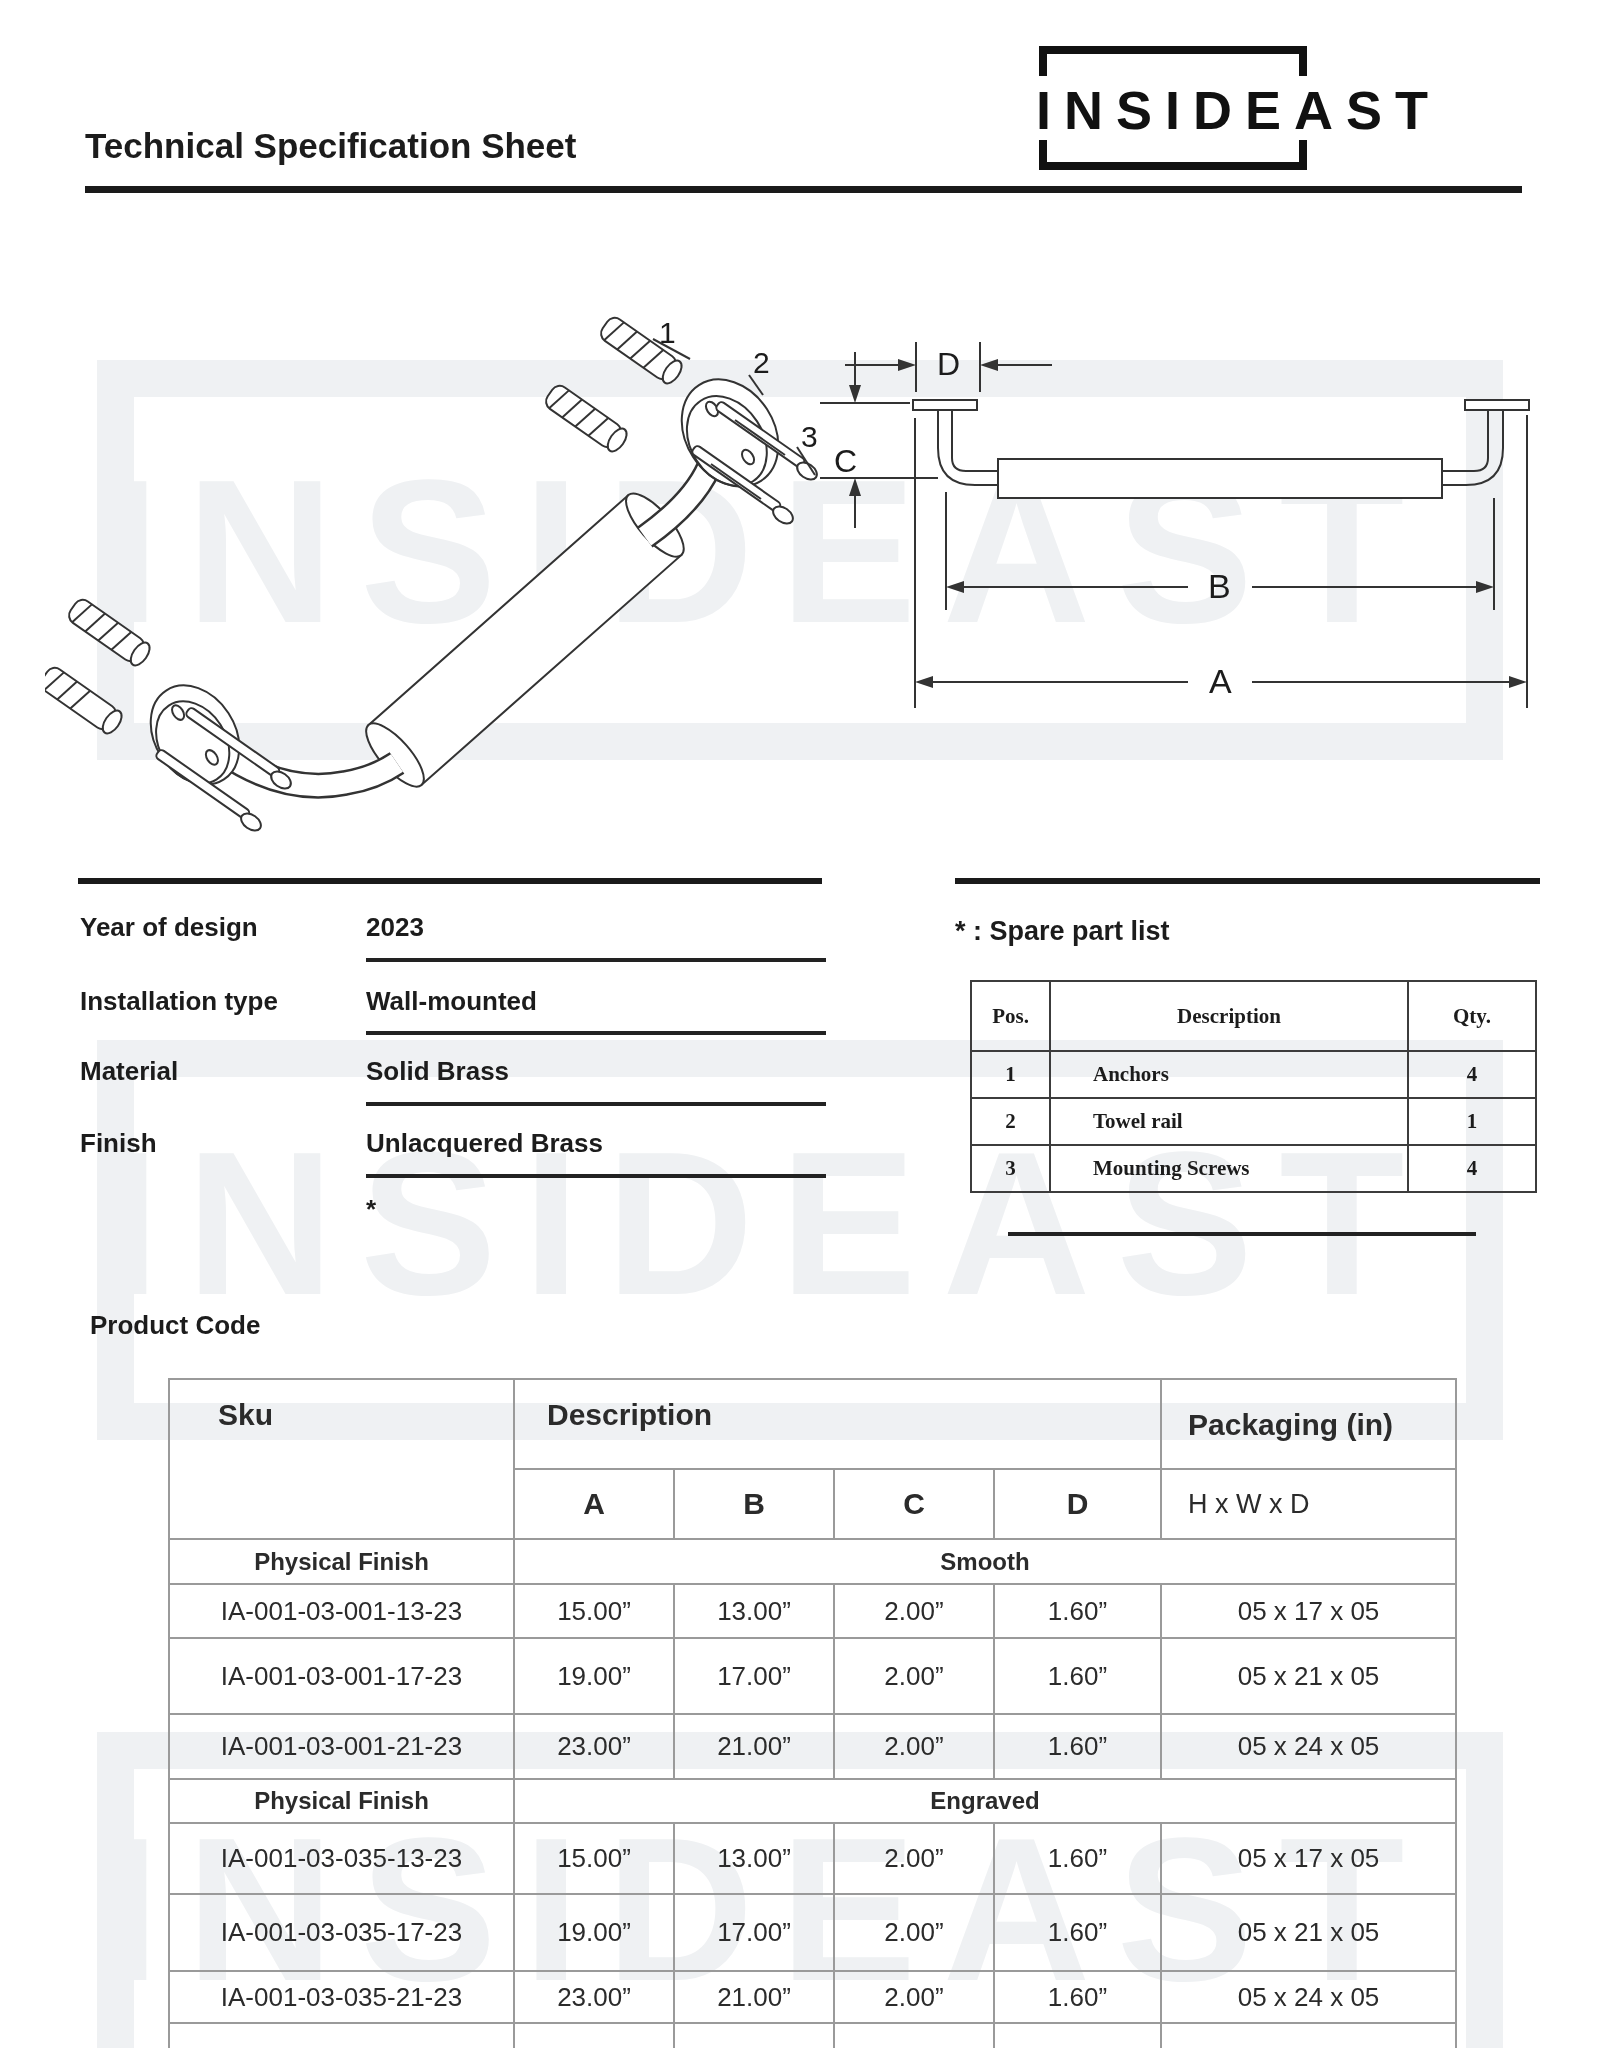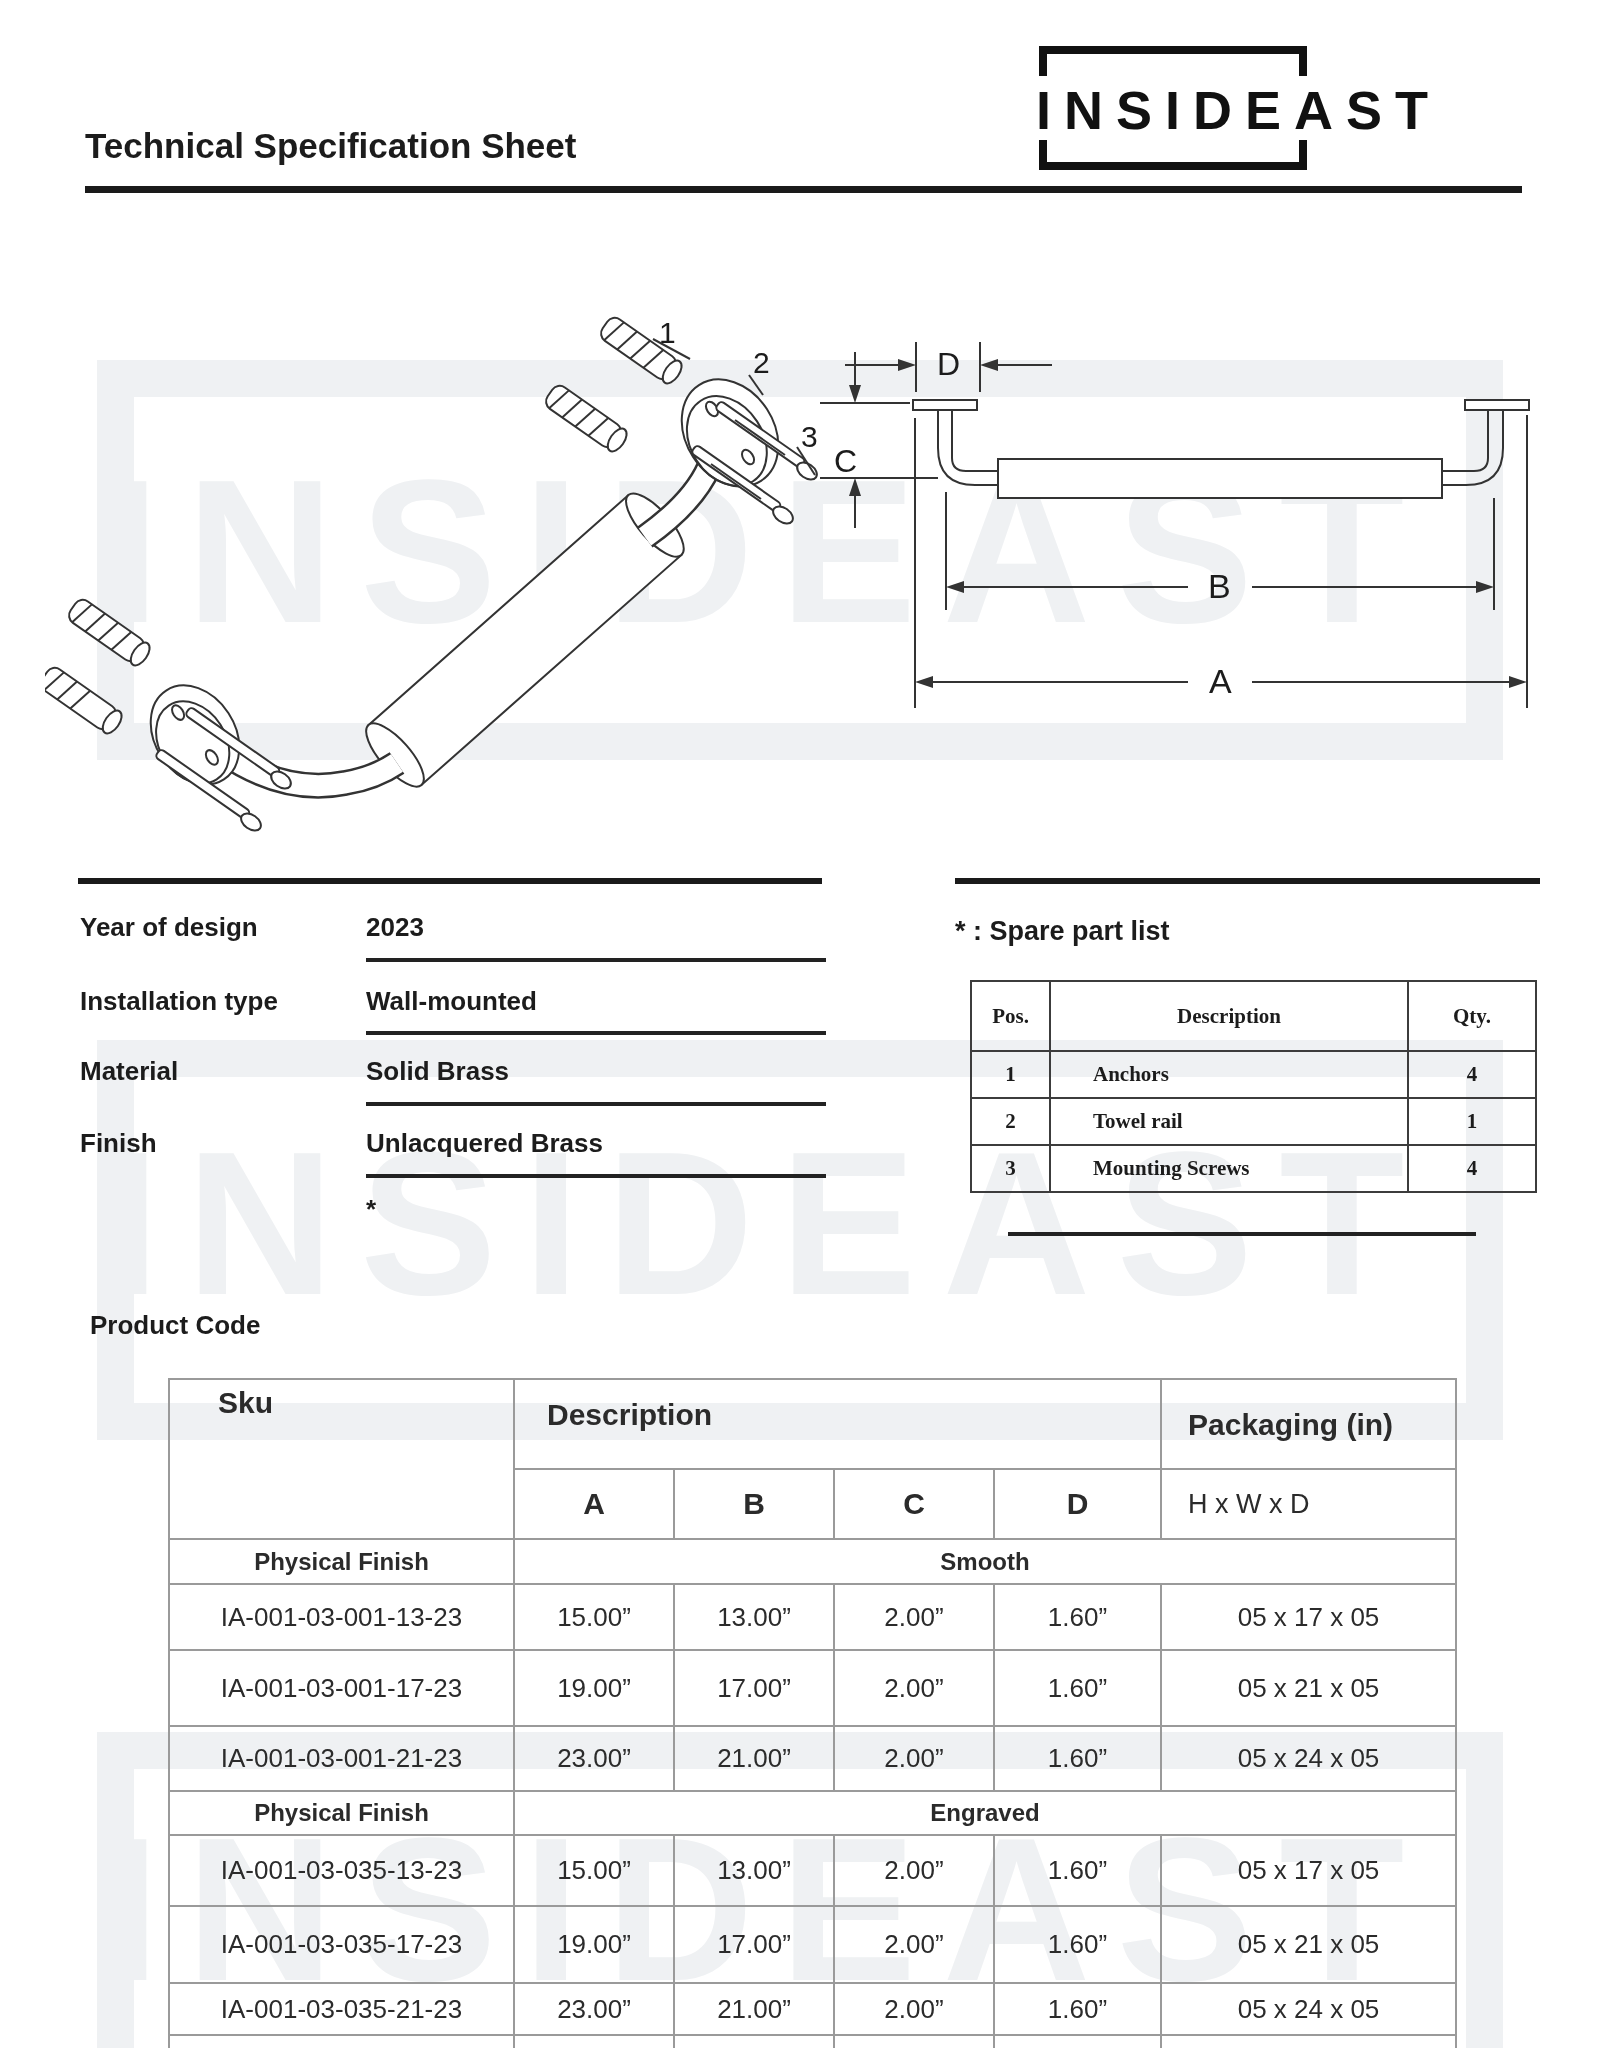--- a/index.html
+++ b/index.html
@@ -29,21 +29,21 @@
   .spare-table td{border:2px solid #3c3c3c;font-size:21px;font-weight:bold;text-align:center;padding:0;}
   .spare-table .desc{text-align:left;padding-left:42px;}
   .spare-line{left:1008px;top:1232px;width:468px;height:4px;background:#222;}
 
   
   .product-heading{left:90px;top:1310px;font-size:26px;font-weight:bold;}
   .product-table{left:168px;top:1378px;}
   .product-table td{border:2px solid #9a9a9a;padding:0;font-size:26px;color:#2b2b2b;
                     text-align:center;vertical-align:middle;}
   .product-table td.hdr{font-weight:bold;font-size:30px;text-align:left;vertical-align:top;}
-  .product-table td.hdr-sku{padding:6px 0 0 48px;}
+  .product-table td.hdr-sku{padding:18px 0 0 48px;}
   .product-table td.hdr-meas{padding:18px 0 0 32px;}
   .product-table td.hdr-pack{padding:28px 0 0 26px;vertical-align:top;}
   .product-table td.sub{font-weight:bold;font-size:30px;}
   .product-table td.sub-hwd{text-align:left;padding-left:26px;font-weight:normal;font-size:27px;}
   .product-table td.finish{font-weight:bold;font-size:24px;}
 
   svg text{font-family:"Liberation Sans",sans-serif;}
   .lineart{stroke:#333;stroke-width:2;fill:none;}
   .lineart-w{stroke:#333;stroke-width:2;fill:#fff;}
 </style>
@@ -291,21 +291,21 @@
       <td class="sub">A</td>
       <td class="sub">B</td>
       <td class="sub">C</td>
       <td class="sub">D</td>
       <td class="sub sub-hwd">H x W x D</td>
     </tr>
     <tr style="height:45px;">
       <td class="finish">Physical Finish</td>
       <td colspan="5" class="finish">Smooth</td>
     </tr>
-    <tr style="height:66px;">
+    <tr style="height:54px;">
       <td>IA-001-03-001-13-23</td>
       <td>15.00”</td>
       <td>13.00”</td>
       <td>2.00”</td>
       <td>1.60”</td>
       <td>05 x 17 x 05</td>
     </tr>
     <tr style="height:76px;">
       <td>IA-001-03-001-17-23</td>
       <td>19.00”</td>

